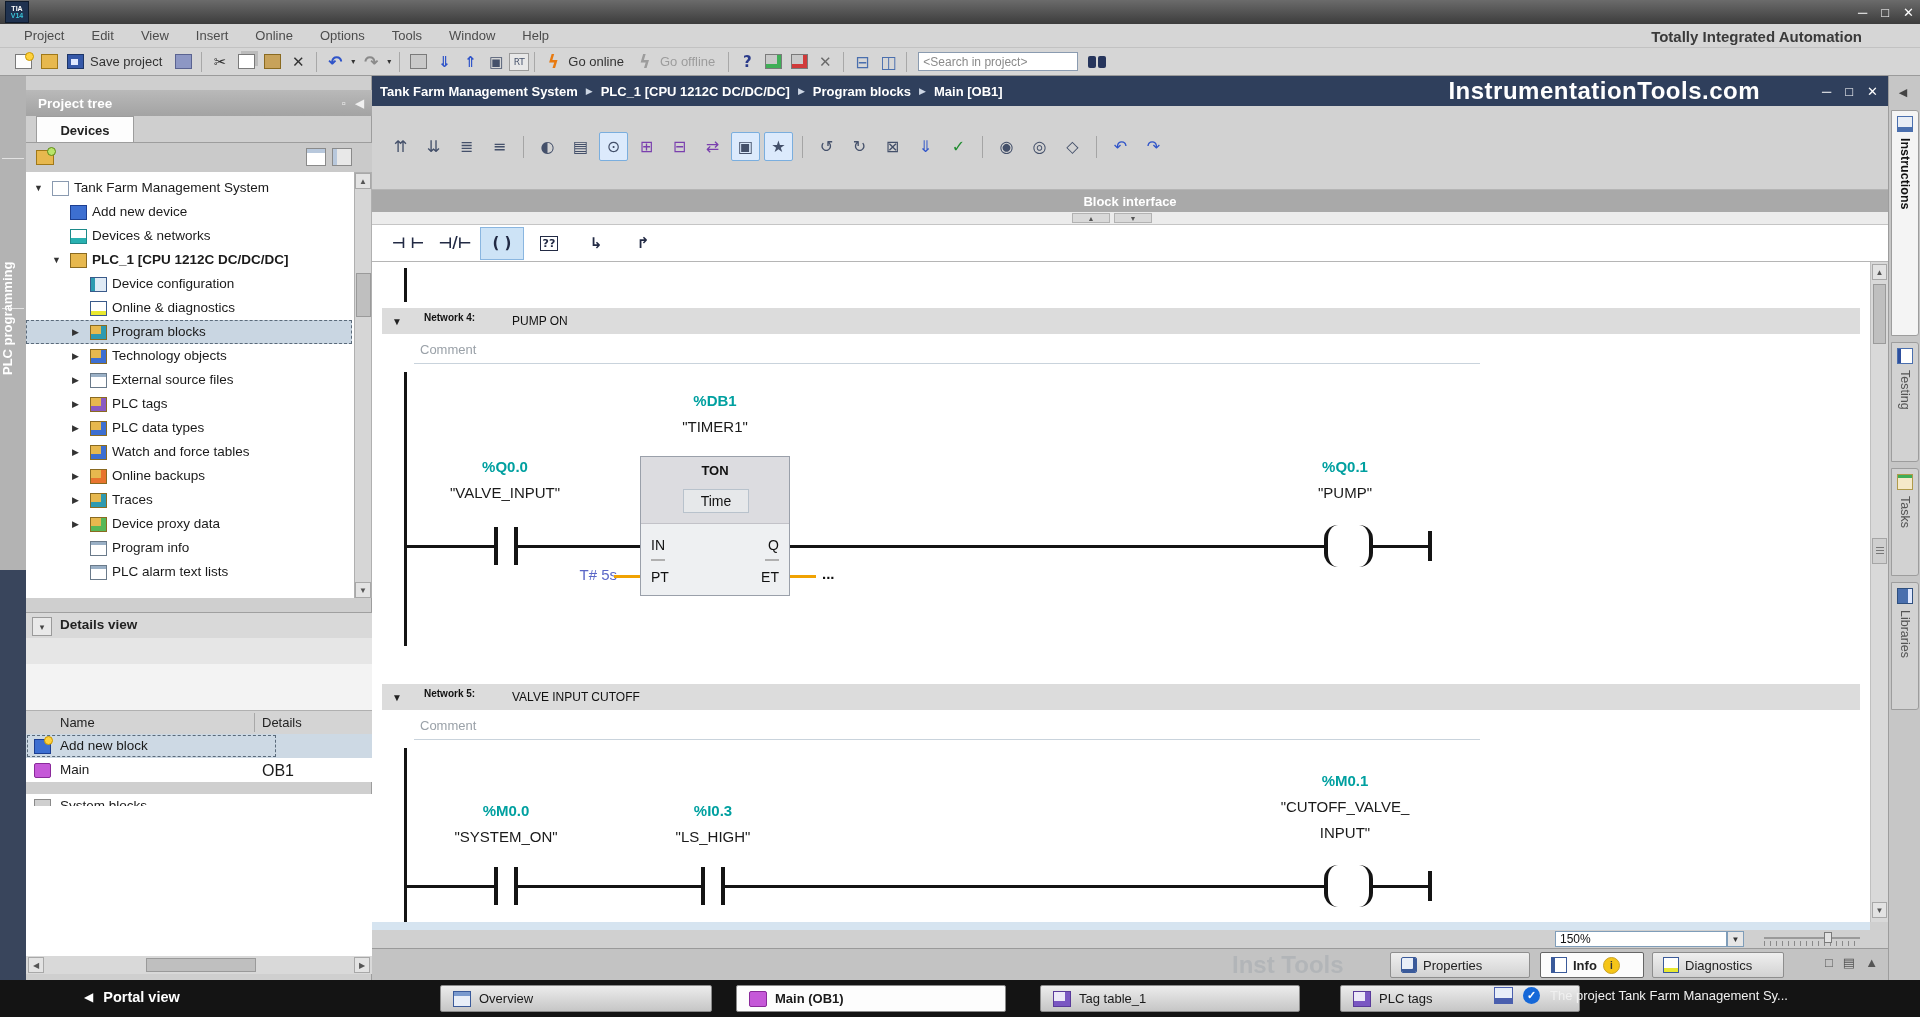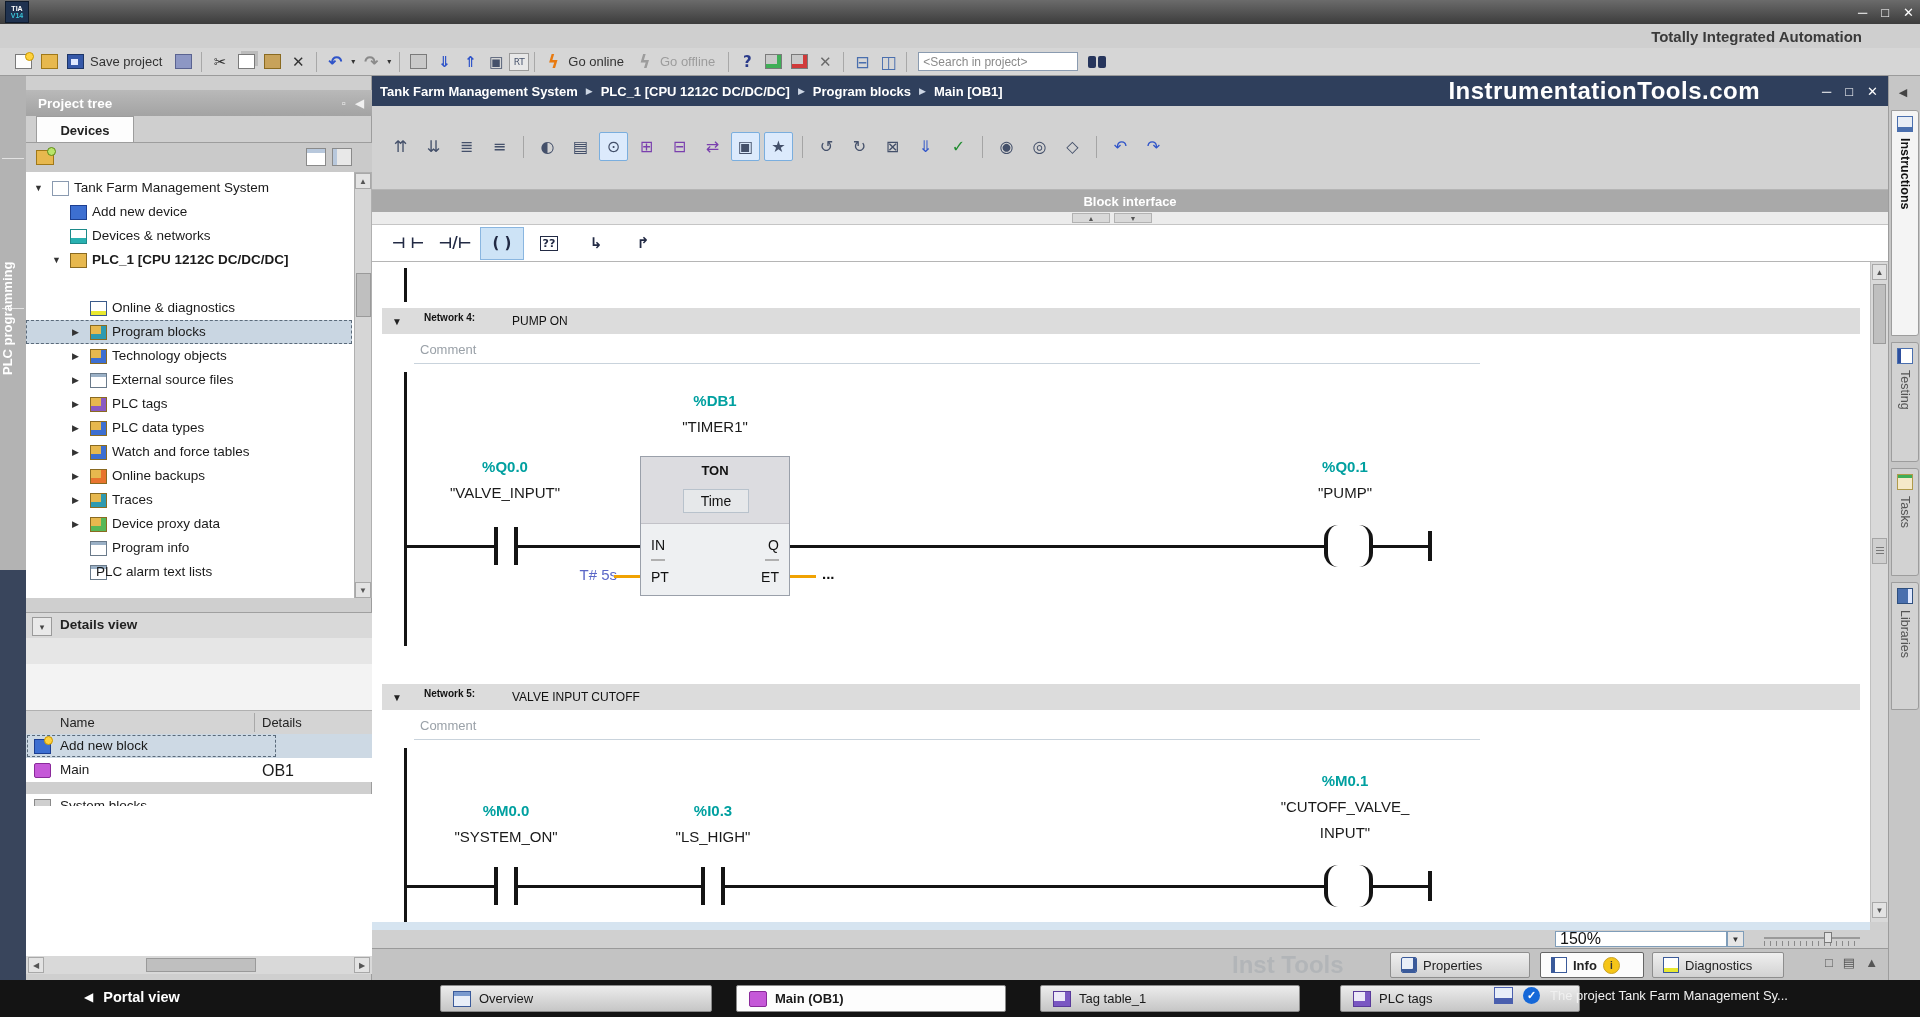--- a/index.html
+++ b/index.html
@@ -173,21 +173,21 @@
   .ptval{position:absolute;width:72px;text-align:right;color:#5b67c7;font-size:15px;}
   .etval{position:absolute;color:#111;font-size:15px;font-weight:bold;}
   .bluestrip{position:absolute;left:372px;top:922px;width:1498px;height:8px;background:#d6e4f0;}
 
   .edit-vscroll{position:absolute;left:1870px;top:262px;width:18px;height:660px;background:#d9d9d9;border-left:1px solid #c0c0c0;box-sizing:border-box;}
   .gripbox{position:absolute;left:1px;width:15px;height:26px;background:#cfcfcf;border:1px solid #a5a5a5;box-sizing:border-box;}
   .gripbox::after{content:"";position:absolute;left:3px;top:8px;width:8px;height:1px;background:#777;box-shadow:0 3px 0 #777,0 6px 0 #777;}
 
   
   .zoomrow{position:absolute;left:372px;top:930px;width:1516px;height:18px;background:#d0d0d0;}
-  .zoombox{position:absolute;left:1183px;top:1px;width:172px;height:16px;background:#fff;border:1px solid #7f9db9;box-sizing:border-box;font-size:16px;color:#111;padding:0 4px;line-height:14px;}
+  .zoombox{position:absolute;left:1183px;top:1px;width:172px;height:16px;background:#fff;border:1px solid #7f9db9;box-sizing:border-box;font-size:12px;color:#111;padding:0 4px;line-height:14px;}
   .zoomdrop{position:absolute;left:1355px;top:1px;width:17px;height:16px;background:#e6e6e6;border:1px solid #7f9db9;box-sizing:border-box;
     display:flex;align-items:center;justify-content:center;font-size:8px;color:#333;}
   .zslider{position:absolute;left:1392px;top:7px;width:96px;height:2px;background:#9a9a9a;}
   .zticks{position:absolute;left:1392px;top:11px;width:96px;height:5px;
     background:repeating-linear-gradient(90deg,#8a8a8a 0 1px,transparent 1px 6px);}
   .zthumb{position:absolute;left:1452px;top:2px;width:8px;height:11px;background:#e3e3e3;border:1px solid #7a7a7a;box-sizing:border-box;}
   .insprow{position:absolute;left:372px;top:948px;width:1516px;height:32px;background:#c3c3c3;border-top:1px solid #9a9a9a;box-sizing:border-box;}
   .watermark{position:absolute;left:860px;top:2px;font-size:24px;font-weight:bold;color:#b2b5b8;}
   .itab{position:absolute;top:3px;height:26px;background:linear-gradient(#efefef,#d2d2d2);border:1px solid #8e8e8e;border-radius:2px;
     display:flex;align-items:center;font-size:13px;color:#222;padding:0 10px;box-sizing:border-box;gap:6px;}
@@ -227,20 +227,31 @@
       <span class="l1">TIA</span>
       <span class="l2">V14</span>
     </div>
     <div class="win-ctl">
       <span>─</span>
       <span>□</span>
       <span>✕</span>
     </div>
   </div>
 
+  <div class="menubar">
+    <span>Project</span>
+    <span>Edit</span>
+    <span>View</span>
+    <span>Insert</span>
+    <span>Online</span>
+    <span>Options</span>
+    <span>Tools</span>
+    <span>Window</span>
+    <span>Help</span>
+  </div>
   <div class="brand">
     <div class="b1">Totally Integrated Automation</div>
     <div class="b2">PORTAL</div>
   </div>
 
   <div class="toolbar">
     <span class="tcell">
         <span class="sq new"></span>
       </span>
     <span class="tcell">
@@ -333,20 +344,24 @@
       </div>
       <div class="trow" style="top:52px;">
         <span class="ticn net" style="left:44px;"></span>
         <span class="tlbl" style="left:66px;">Devices &amp; networks</span>
       </div>
       <div class="trow" style="top:76px;">
         <span class="exp" style="left:26px;">▼</span>
         <span class="ticn" style="left:44px;"></span>
         <span class="tlbl" style="left:66px;font-weight:bold;">PLC_1 [CPU 1212C DC/DC/DC]</span>
       </div>
+      <div class="trow" style="top:100px;">
+        <span class="ticn devcfg" style="left:64px;"></span>
+        <span class="tlbl" style="left:86px;">Device configuration</span>
+      </div>
       <div class="trow" style="top:124px;">
         <span class="ticn diag" style="left:64px;"></span>
         <span class="tlbl" style="left:86px;text-align:right;">Online &amp; diagnostics</span>
       </div>
       <div class="trow selected" style="top:148px;">
         <span class="selbox"></span>
         <span class="exp" style="left:46px;">▶</span>
         <span class="ticn badge-teal" style="left:64px;"></span>
         <span class="tlbl" style="left:86px;">Program blocks</span>
       </div>
@@ -389,21 +404,21 @@
         <span class="exp" style="left:46px;">▶</span>
         <span class="ticn badge-green" style="left:64px;"></span>
         <span class="tlbl" style="left:86px;">Device proxy data</span>
       </div>
       <div class="trow" style="top:364px;">
         <span class="ticn white-lines" style="left:64px;"></span>
         <span class="tlbl" style="left:86px;">Program info</span>
       </div>
       <div class="trow" style="top:388px;">
         <span class="ticn white-lines" style="left:64px;"></span>
-        <span class="tlbl" style="left:70px;">PLC alarm text lists</span>
+        <span class="tlbl" style="left:86px;">PLC alarm text lists</span>
       </div>
 
       <div class="vscroll" style="left:328px;top:0;width:18px;height:426px;">
         <div class="sarrow" style="left:0;top:0;">▲</div>
         <div class="sthumb" style="left:1px;top:100px;width:15px;height:44px;"></div>
         <div class="sarrow" style="left:0;top:409px;">▼</div>
       </div>
     </div>
 
     <div class="details-header">

